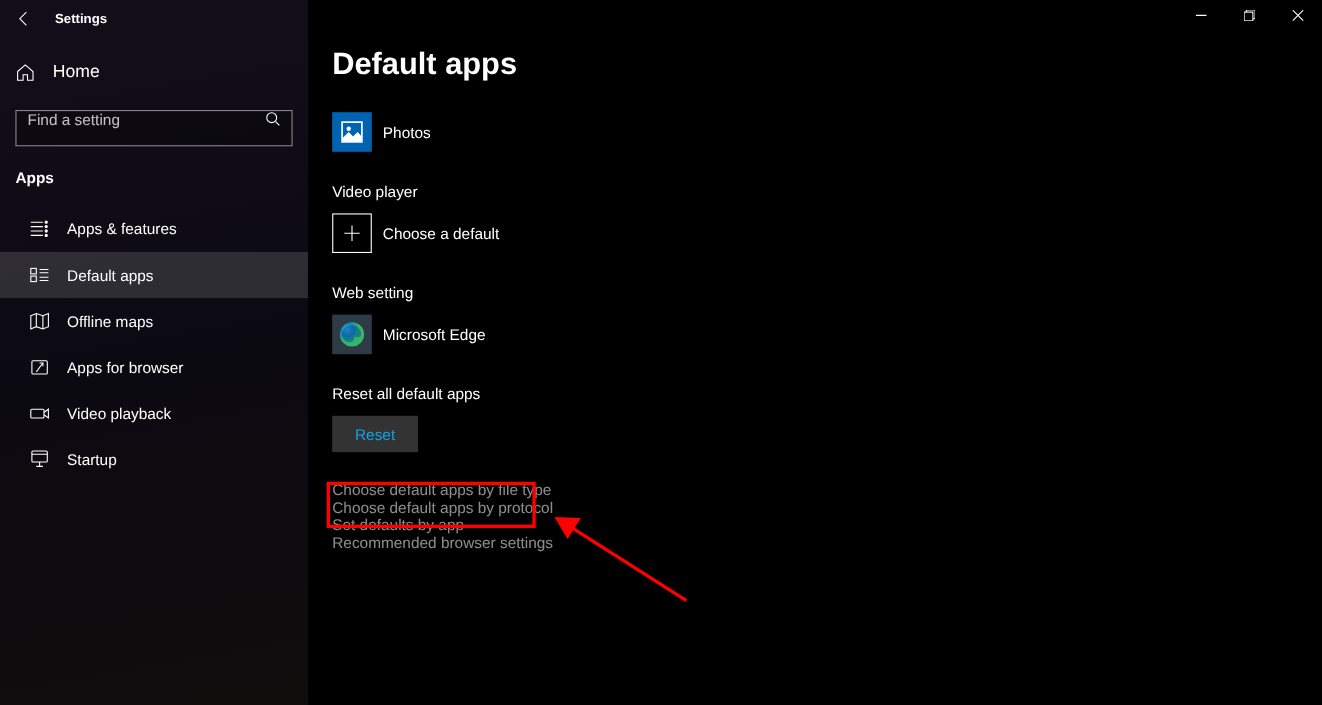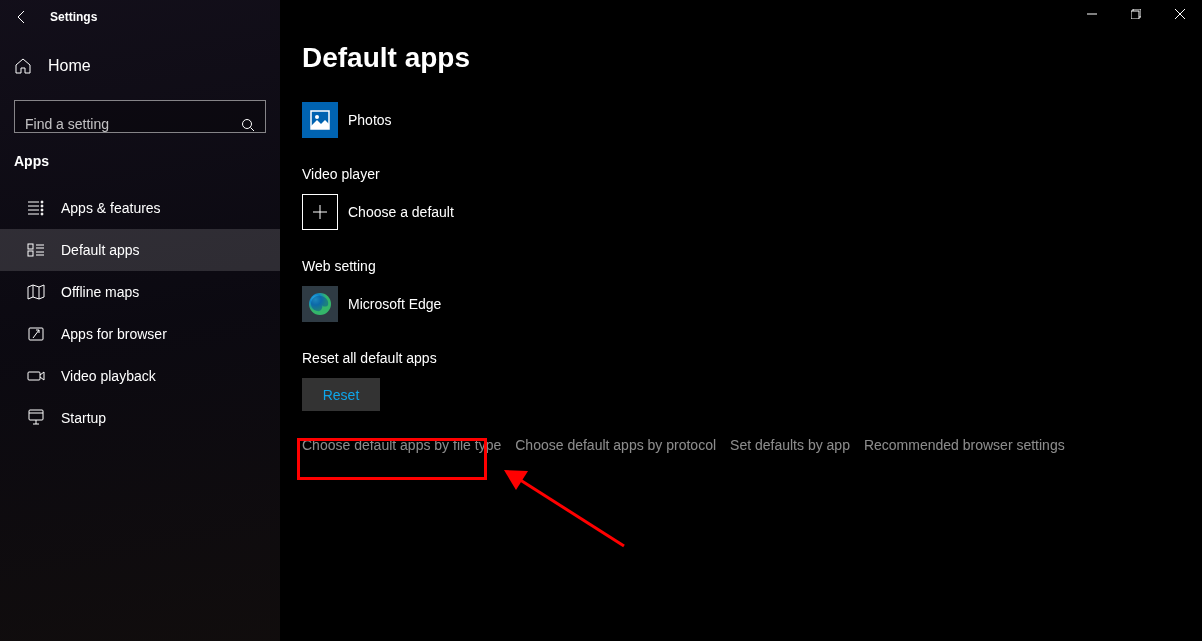--- a/index.html
+++ b/index.html
@@ -53,21 +53,21 @@
       padding-left: 14px;
       gap: 16px;
       margin-top: 14px;
       cursor: pointer;
     }
     .search-box {
       margin: 14px 14px 0 14px;
       height: 33px;
       border: 1px solid rgba(255,255,255,0.5);
       display: flex;
-      align-items: flex-end;
+      align-items: flex-start;
       padding: 0 10px;
       background: rgba(0,0,0,0.25);
     }
     .search-input {
       flex: 1;
       background: transparent;
       border: none;
       outline: none;
       color: #fff;
       font-size: 14px;
@@ -170,22 +170,21 @@
       height: 33px;
       background: #333333;
       border: none;
       color: #0ea5e9;
       font-size: 14px;
       cursor: pointer;
       margin-bottom: 26px;
     }
     .link-list {
       display: flex;
-      flex-direction: row;
-      gap: 14px;
+      flex-direction: column;
     }
     .link-item {
       font-size: 14px;
       color: rgba(255,255,255,0.55);
       cursor: pointer;
       width: fit-content;
     }
     .highlight-box {
       position: absolute;
       border: 3px solid #ff0000;

